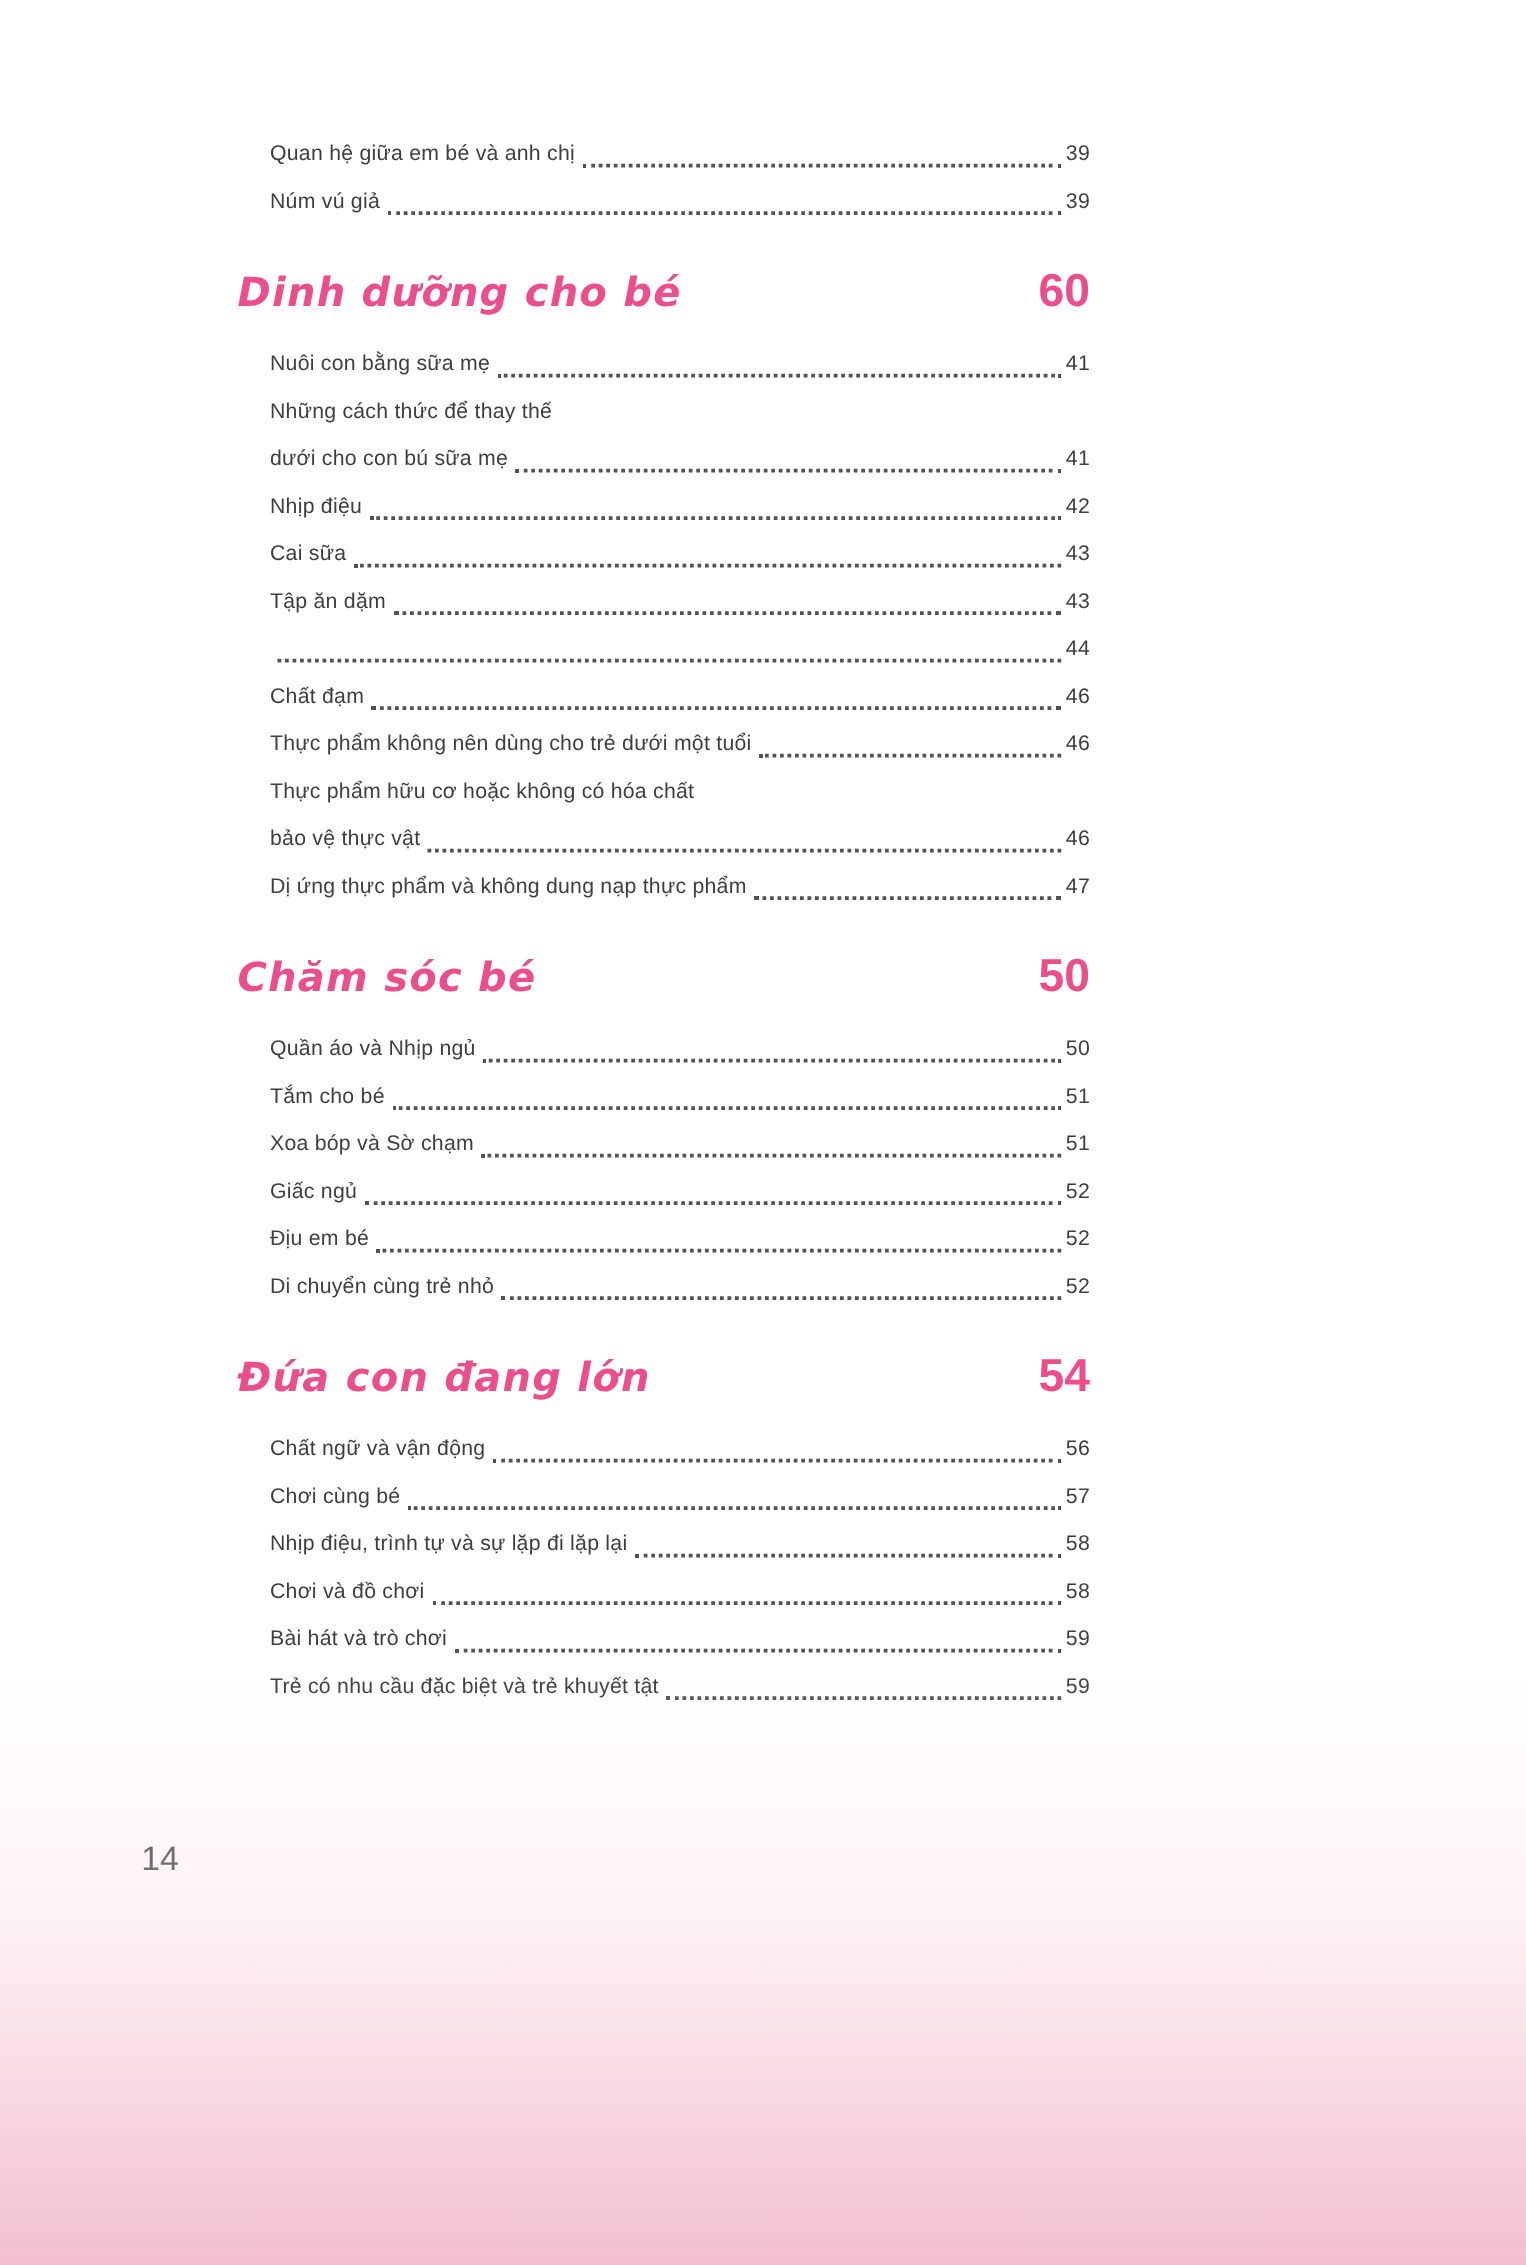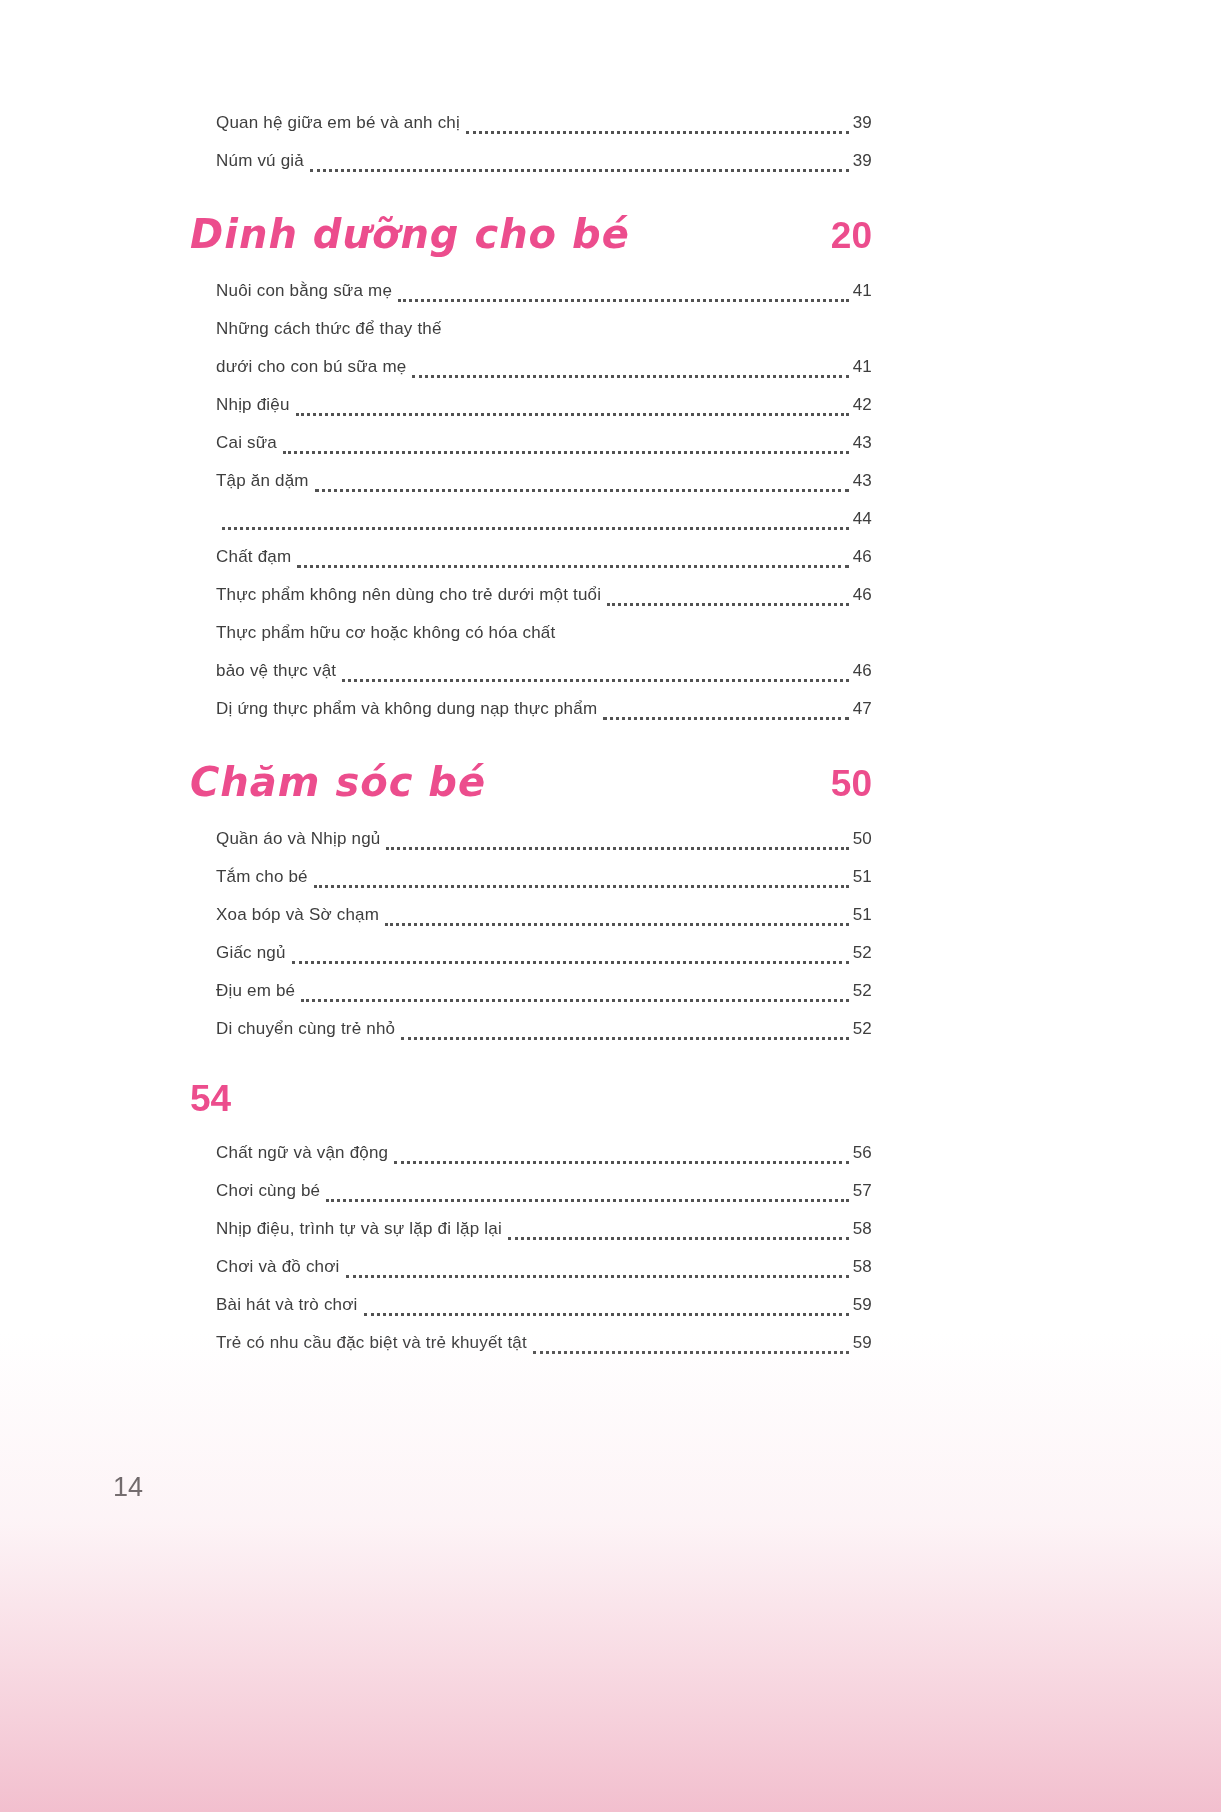--- a/index.html
+++ b/index.html
@@ -53,21 +53,21 @@
   .section-heading {
     display: flex;
     justify-content: space-between;
     align-items: baseline;
     margin: 30px 0 14px 0;
   }
   .section-title {
     font-family: "DejaVu Sans", cursive;
     font-style: italic;
     font-weight: 700;
-    font-size: 40px;
+    font-size: 32px;
     line-height: 48px;
     color: var(--accent);
     letter-spacing: 1px;
   }
   .section-page {
     font-weight: 700;
     font-size: 37px;
     color: var(--accent);
   }
   .page-number {
@@ -92,21 +92,21 @@
       </div>
       <div class="entry-block">
         <div class="entry-row">
           <span class="entry-text">Núm vú giả</span>
           <span class="leader"></span>
           <span class="entry-page">39</span>
         </div>
       </div>
       <div class="section-heading">
         <span class="section-title">Dinh dưỡng cho bé</span>
-        <span class="section-page">20</span>
+        <span class="section-page">60</span>
       </div>
       <div class="entry-block">
         <div class="entry-row">
           <span class="entry-text">Nuôi con bằng sữa mẹ</span>
           <span class="leader"></span>
           <span class="entry-page">41</span>
         </div>
       </div>
       <div class="entry-block">
         <div class="entry-row">
@@ -216,20 +216,21 @@
         </div>
       </div>
       <div class="entry-block">
         <div class="entry-row">
           <span class="entry-text">Di chuyển cùng trẻ nhỏ</span>
           <span class="leader"></span>
           <span class="entry-page">52</span>
         </div>
       </div>
       <div class="section-heading">
+        <span class="section-title">Đứa con đang lớn</span>
         <span class="section-page">54</span>
       </div>
       <div class="entry-block">
         <div class="entry-row">
           <span class="entry-text">Chất ngữ và vận động</span>
           <span class="leader"></span>
           <span class="entry-page">56</span>
         </div>
       </div>
       <div class="entry-block">

